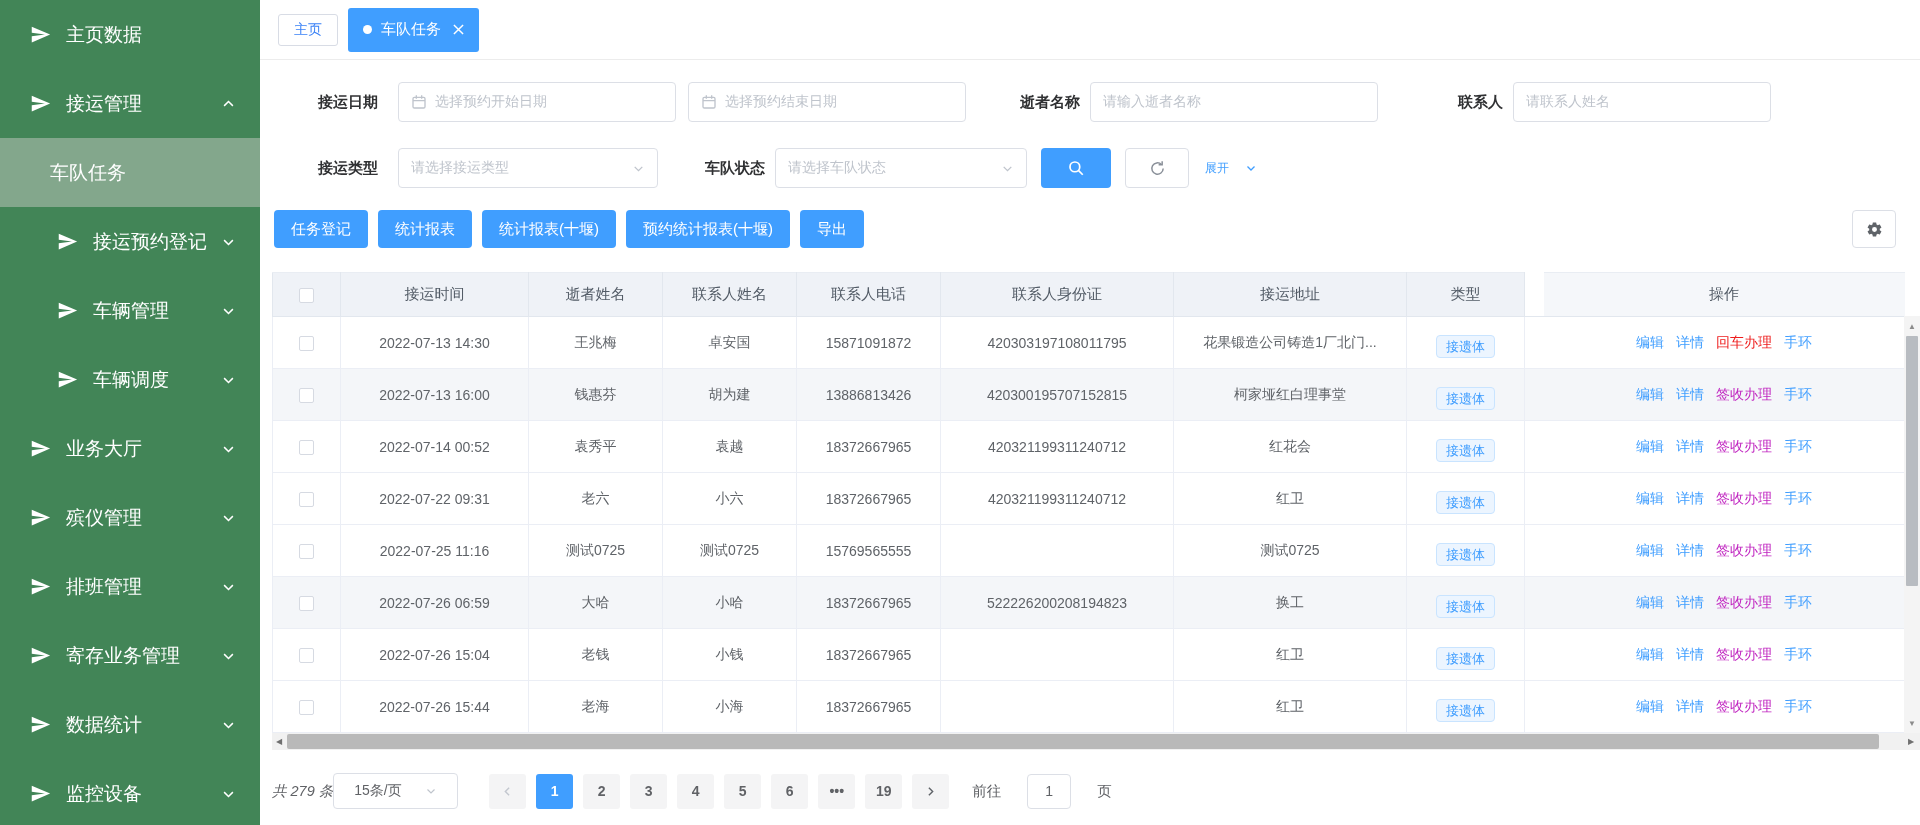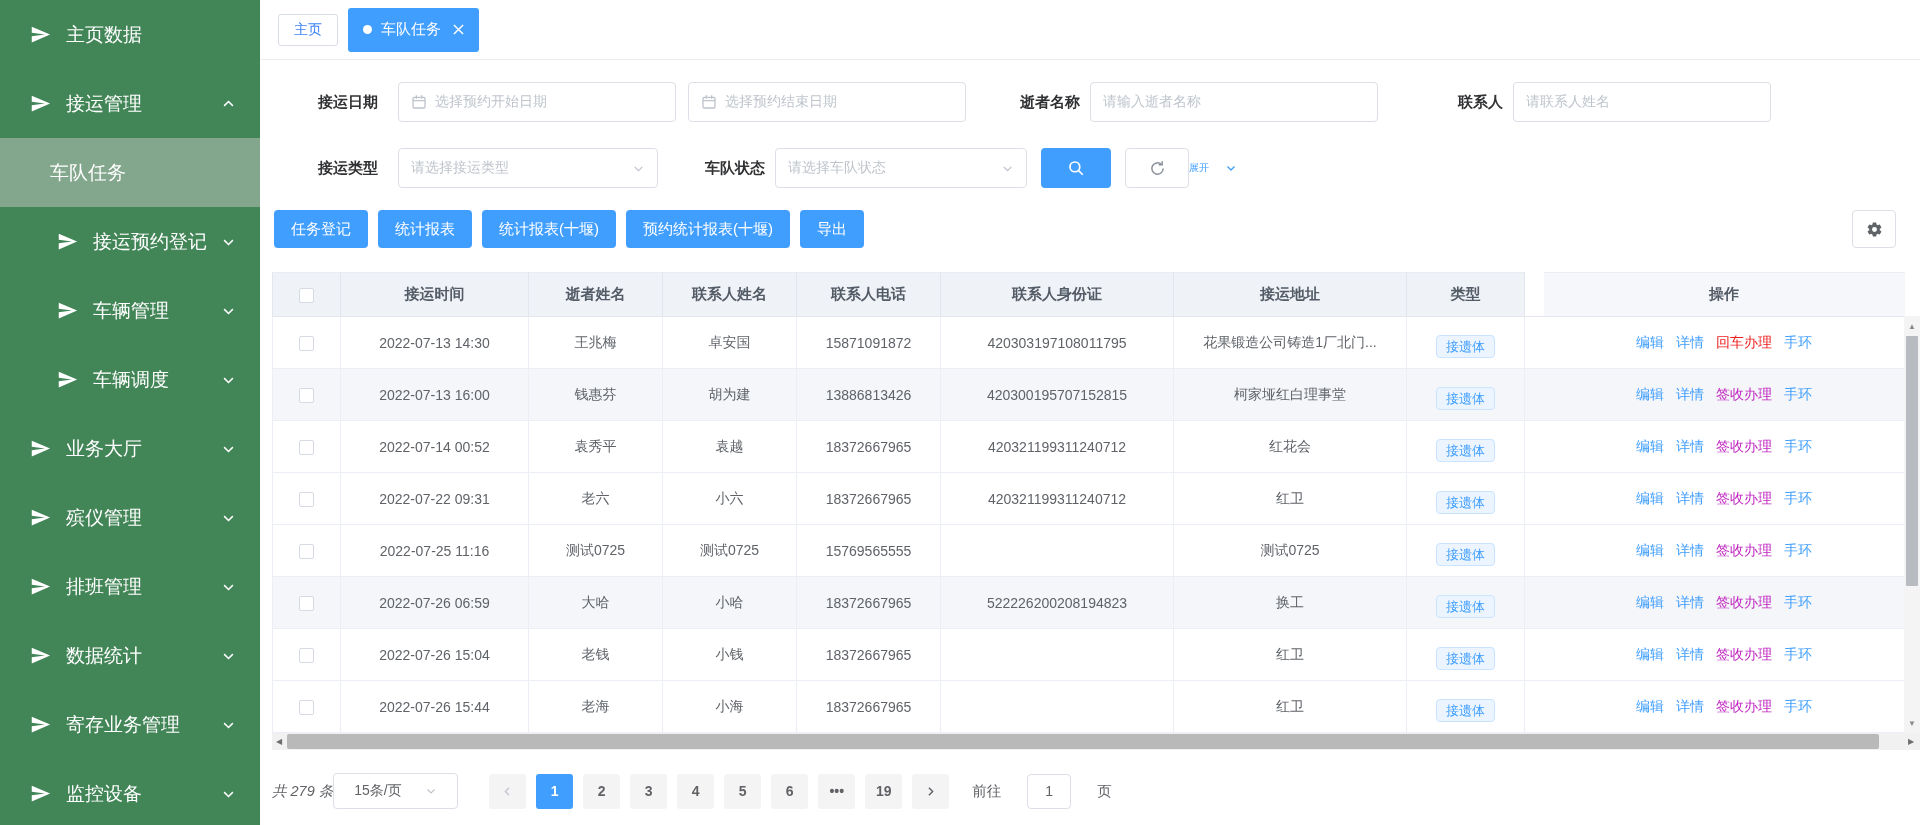--- a/index.html
+++ b/index.html
@@ -38,35 +38,35 @@
   .finput, .fselect { height:40px; border:1px solid #dcdfe6; border-radius:4px; background:#fff;
             display:flex; align-items:center; padding:0 12px; font-size:14px; color:#bfc4cc; }
   .fselect { justify-content:space-between; }
   .ph { white-space:nowrap; overflow:hidden; }
   .cal { display:flex; margin-right:8px; }
   .w278{width:278px} .w260{width:260px} .w253{width:288px} .w258{width:258px} .w252{width:252px} .ml10{margin-left:10px} .ml12{margin-left:12px} .ml47{margin-left:47px} .ml54{margin-left:54px} .ml80{margin-left:80px}
   .btn-search { width:70px; height:40px; margin-left:14px; background:#409eff; border:none;
                 border-radius:4px; display:flex; align-items:center; justify-content:center; cursor:pointer; }
   .btn-refresh { width:64px; height:40px; margin-left:14px; background:#fff; border:1px solid #dcdfe6;
                  border-radius:4px; display:flex; align-items:center; justify-content:center; cursor:pointer; }
-  .expand { display:flex; align-items:center; gap:16px; color:#409eff;
-            font-size:10px; cursor:pointer; }
+  .expand { margin-left:16px; display:flex; align-items:center; gap:16px; color:#409eff;
+            font-size:12px; cursor:pointer; }
 
   
   .toolbar { display:flex; align-items:center; gap:10px; margin:22px 0 0 14px; position:relative; height:38px; }
   .tbtn { height:38px; padding:16px 17px; background:#409eff; color:#fff; border:none; border-radius:4px;
           font-size:15px; display:flex; align-items:center; cursor:pointer; font-family:inherit; }
   .gear-btn { position:absolute; right:24px; top:0; width:44px; height:38px; background:#fff;
               border:1px solid #dcdfe6; border-radius:4px; display:flex; align-items:center;
               justify-content:center; cursor:pointer; }
 
   
   .table-zone { position:relative; margin:24px 0 0 12px; width:1648px; }
   table { border-collapse:collapse; table-layout:fixed; width:1632px; }
-  th { height:44px; background:#eff2f7; font-size:15px; color:#525b66; font-weight:bold;
+  th { height:44px; background:#eff2f7; font-size:15px; color:#525b66; font-weight:normal;
        border-bottom:1px solid #e2e7ee; border-right:1px solid #e2e7ee; }
   th:first-child { border-left:1px solid #e2e7ee; border-top:1px solid #e9edf3; }
   th { border-top:1px solid #e9edf3; }
   th.gapcol { background:#fff; border:none; border-bottom:1px solid #e2e7ee; }
   th.opcol { background:#f5f7fa; border-right:none; }
   td { height:52px; text-align:center; font-size:14px; color:#5f6368;
        border-bottom:1px solid #ebeef5; border-right:1px solid #ebeef5;
        overflow:hidden; white-space:nowrap; text-overflow:ellipsis; background:#fff; }
   td:first-child { border-left:1px solid #ebeef5; }
   td.gapcol { border-right:none; }
@@ -216,34 +216,34 @@
             <polyline points="5,9 12,16 19,9"></polyline>
           </svg>
         </span>
       </div>
       <div class="side-item">
         <span class="plane">
           <svg width="21" height="21" viewBox="0 0 24 24" fill="#fff">
             <path d="M2 21l21-9L2 3v7l15 2-15 2z"></path>
           </svg>
         </span>
+        <span>寄存业务管理</span>
+        <span class="schev">
+          <svg width="15" height="15" viewBox="0 0 24 24" fill="none" stroke="#fff" stroke-width="2.4">
+            <polyline points="5,9 12,16 19,9"></polyline>
+          </svg>
+        </span>
+      </div>
+      <div class="side-item">
+        <span class="plane">
+          <svg width="21" height="21" viewBox="0 0 24 24" fill="#fff">
+            <path d="M2 21l21-9L2 3v7l15 2-15 2z"></path>
+          </svg>
+        </span>
         <span>数据统计</span>
-        <span class="schev">
-          <svg width="15" height="15" viewBox="0 0 24 24" fill="none" stroke="#fff" stroke-width="2.4">
-            <polyline points="5,9 12,16 19,9"></polyline>
-          </svg>
-        </span>
-      </div>
-      <div class="side-item">
-        <span class="plane">
-          <svg width="21" height="21" viewBox="0 0 24 24" fill="#fff">
-            <path d="M2 21l21-9L2 3v7l15 2-15 2z"></path>
-          </svg>
-        </span>
-        <span>寄存业务管理</span>
         <span class="schev">
           <svg width="15" height="15" viewBox="0 0 24 24" fill="none" stroke="#fff" stroke-width="2.4">
             <polyline points="5,9 12,16 19,9"></polyline>
           </svg>
         </span>
       </div>
       <div class="side-item">
         <span class="plane">
           <svg width="21" height="21" viewBox="0 0 24 24" fill="#fff">
             <path d="M2 21l21-9L2 3v7l15 2-15 2z"></path>

